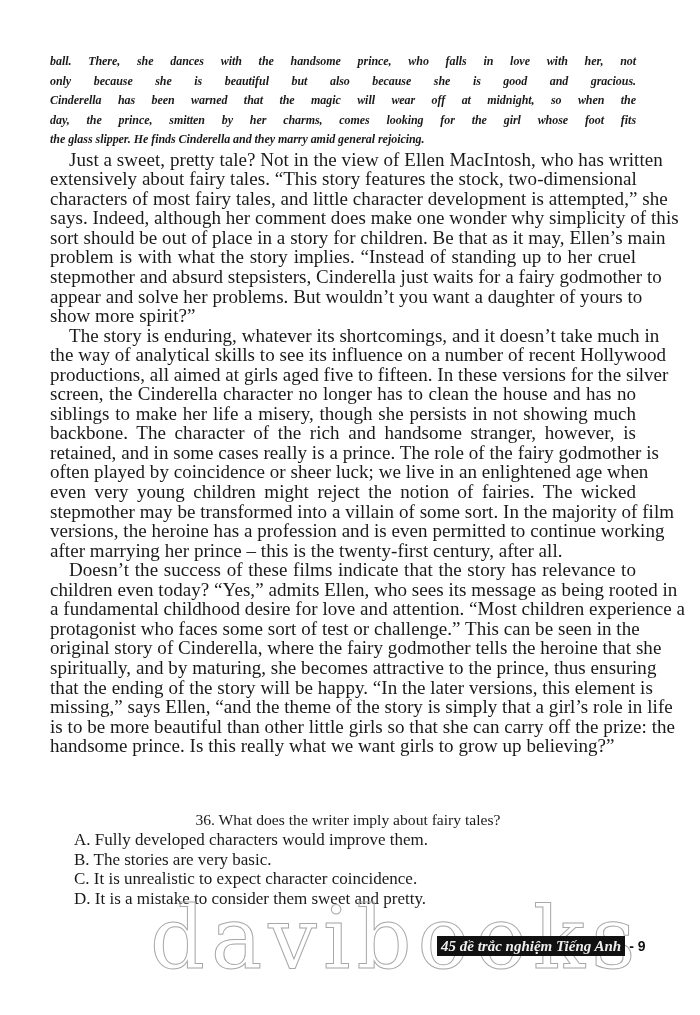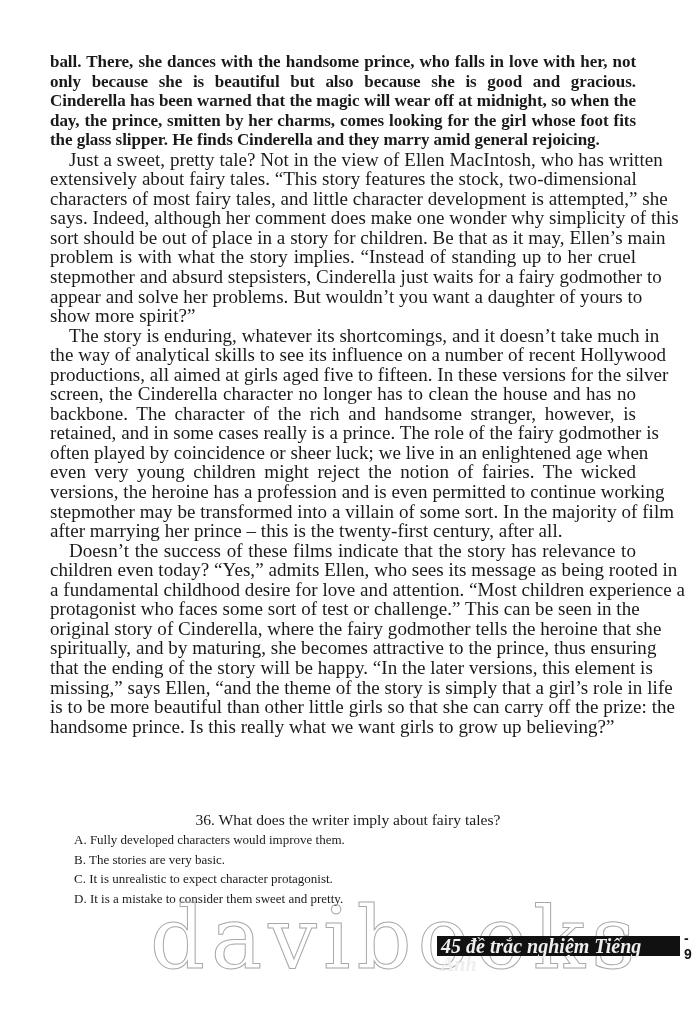--- a/index.html
+++ b/index.html
@@ -8,38 +8,38 @@
     font-family: "Liberation Serif", "DejaVu Serif", serif; color: #1a1a1a;
   }
   .page { position: absolute; left: 50px; top: 52px; width: 586px; }
   .line {
     display: block; height: 19.55px; line-height: 19.55px; font-size: 19px;
     text-align: justify; text-align-last: justify; white-space: nowrap; overflow: visible;
     letter-spacing: 0.05px;
   }
   .line.last { text-align-last: left; }
   .line.indent { padding-left: 19px; }
-  .p1 .line { font-weight: bold; font-size: 17px; letter-spacing: -0.05px; }
+  .p1 .line { font-weight: bold; font-size: 12px; letter-spacing: -0.05px; font-style: italic; }
   .question { position: absolute; left: 48px; top: 810px; width: 600px; }
   .q-stem { font-size: 15.6px; line-height: 20px; height: 20px; text-align: center; }
-  .q-opt { font-size: 13px; line-height: 19.5px; height: 19.5px; padding-left: 26px; }
+  .q-opt { font-size: 17px; line-height: 19.5px; height: 19.5px; padding-left: 26px; }
   .watermark {
     position: absolute; left: 150px; top: 895px;
     font-family: "DejaVu Serif", serif; font-size: 86px; line-height: 86px;
     color: transparent; -webkit-text-stroke: 1px #a8a8a8; letter-spacing: 6px;
   }
   .watermark-sub {
     position: absolute; left: 260px; top: 975px;
     font-family: "DejaVu Sans Mono", monospace; font-size: 26px; line-height: 30px;
     color: transparent; margin-top: 40px; -webkit-text-stroke: 0.8px #9a9a9a;
   }
   .footer { position: absolute; left: 437px; top: 936px; height: 20px; display: flex; align-items: center; }
   .footer-title {
     background: #111; color: #eee; font-style: italic; font-weight: bold;
-    font-family: "Liberation Serif", serif; font-size: 20px; padding: 1px 4px; height: 18px; line-height: 18px;
+    font-family: "Liberation Serif", serif; font-size: 15px; padding: 1px 4px; height: 18px; line-height: 18px;
   }
   .footer-page { font-family: "Liberation Sans", sans-serif; font-weight: bold; font-size: 14px; margin-left: 4px; color: #111; }
 </style>
 </head>
 <body>
 
 <div class="page">
   <div class="p1">
     <span class="line">ball. There, she dances with the handsome prince, who falls in love with her, not</span>
     <span class="line">only because she is beautiful but also because she is good and gracious.</span>
@@ -56,47 +56,48 @@
     <span class="line">problem is with what the story implies. “Instead of standing up to her cruel</span>
     <span class="line">stepmother and absurd stepsisters, Cinderella just waits for a fairy godmother to</span>
     <span class="line">appear and solve her problems. But wouldn’t you want a daughter of yours to</span>
     <span class="line last">show more spirit?”</span>
   </div>
   <div>
     <span class="line indent">The story is enduring, whatever its shortcomings, and it doesn’t take much in</span>
     <span class="line">the way of analytical skills to see its influence on a number of recent Hollywood</span>
     <span class="line">productions, all aimed at girls aged five to fifteen. In these versions for the silver</span>
     <span class="line">screen, the Cinderella character no longer has to clean the house and has no</span>
+    <span class="line">siblings to make her life a misery, though she persists in not showing much</span>
     <span class="line">backbone. The character of the rich and handsome stranger, however, is</span>
     <span class="line">retained, and in some cases really is a prince. The role of the fairy godmother is</span>
     <span class="line">often played by coincidence or sheer luck; we live in an enlightened age when</span>
     <span class="line">even very young children might reject the notion of fairies. The wicked</span>
+    <span class="line">stepmother may be transformed into a villain of some sort. In the majority of film</span>
     <span class="line">versions, the heroine has a profession and is even permitted to continue working</span>
-    <span class="line">stepmother may be transformed into a villain of some sort. In the majority of film</span>
     <span class="line last">after marrying her prince – this is the twenty-first century, after all.</span>
   </div>
   <div>
     <span class="line indent">Doesn’t the success of these films indicate that the story has relevance to</span>
     <span class="line">children even today? “Yes,” admits Ellen, who sees its message as being rooted in</span>
     <span class="line">a fundamental childhood desire for love and attention. “Most children experience a</span>
     <span class="line">protagonist who faces some sort of test or challenge.” This can be seen in the</span>
     <span class="line">original story of Cinderella, where the fairy godmother tells the heroine that she</span>
     <span class="line">spiritually, and by maturing, she becomes attractive to the prince, thus ensuring</span>
     <span class="line">that the ending of the story will be happy. “In the later versions, this element is</span>
     <span class="line">missing,” says Ellen, “and the theme of the story is simply that a girl’s role in life</span>
     <span class="line">is to be more beautiful than other little girls so that she can carry off the prize: the</span>
     <span class="line last">handsome prince. Is this really what we want girls to grow up believing?”</span>
   </div>
 </div>
 
 <div class="question">
   <div class="q-stem">36. What does the writer imply about fairy tales?</div>
   <div class="q-opt">A. Fully developed characters would improve them.</div>
   <div class="q-opt">B. The stories are very basic.</div>
-  <div class="q-opt">C. It is unrealistic to expect character protagonist.</div>
+  <div class="q-opt">C. It is unrealistic to expect character coincidence.</div>
   <div class="q-opt">D. It is a mistake to consider them sweet and pretty.</div>
 </div>
 
 <div class="watermark">davibooks</div>
 <div class="watermark-sub">Khát vọng tri thức</div>
 
 <div class="footer">
   <span class="footer-title">45 đề trắc nghiệm Tiếng Anh</span>
   <span class="footer-page">
     <span>-</span>

